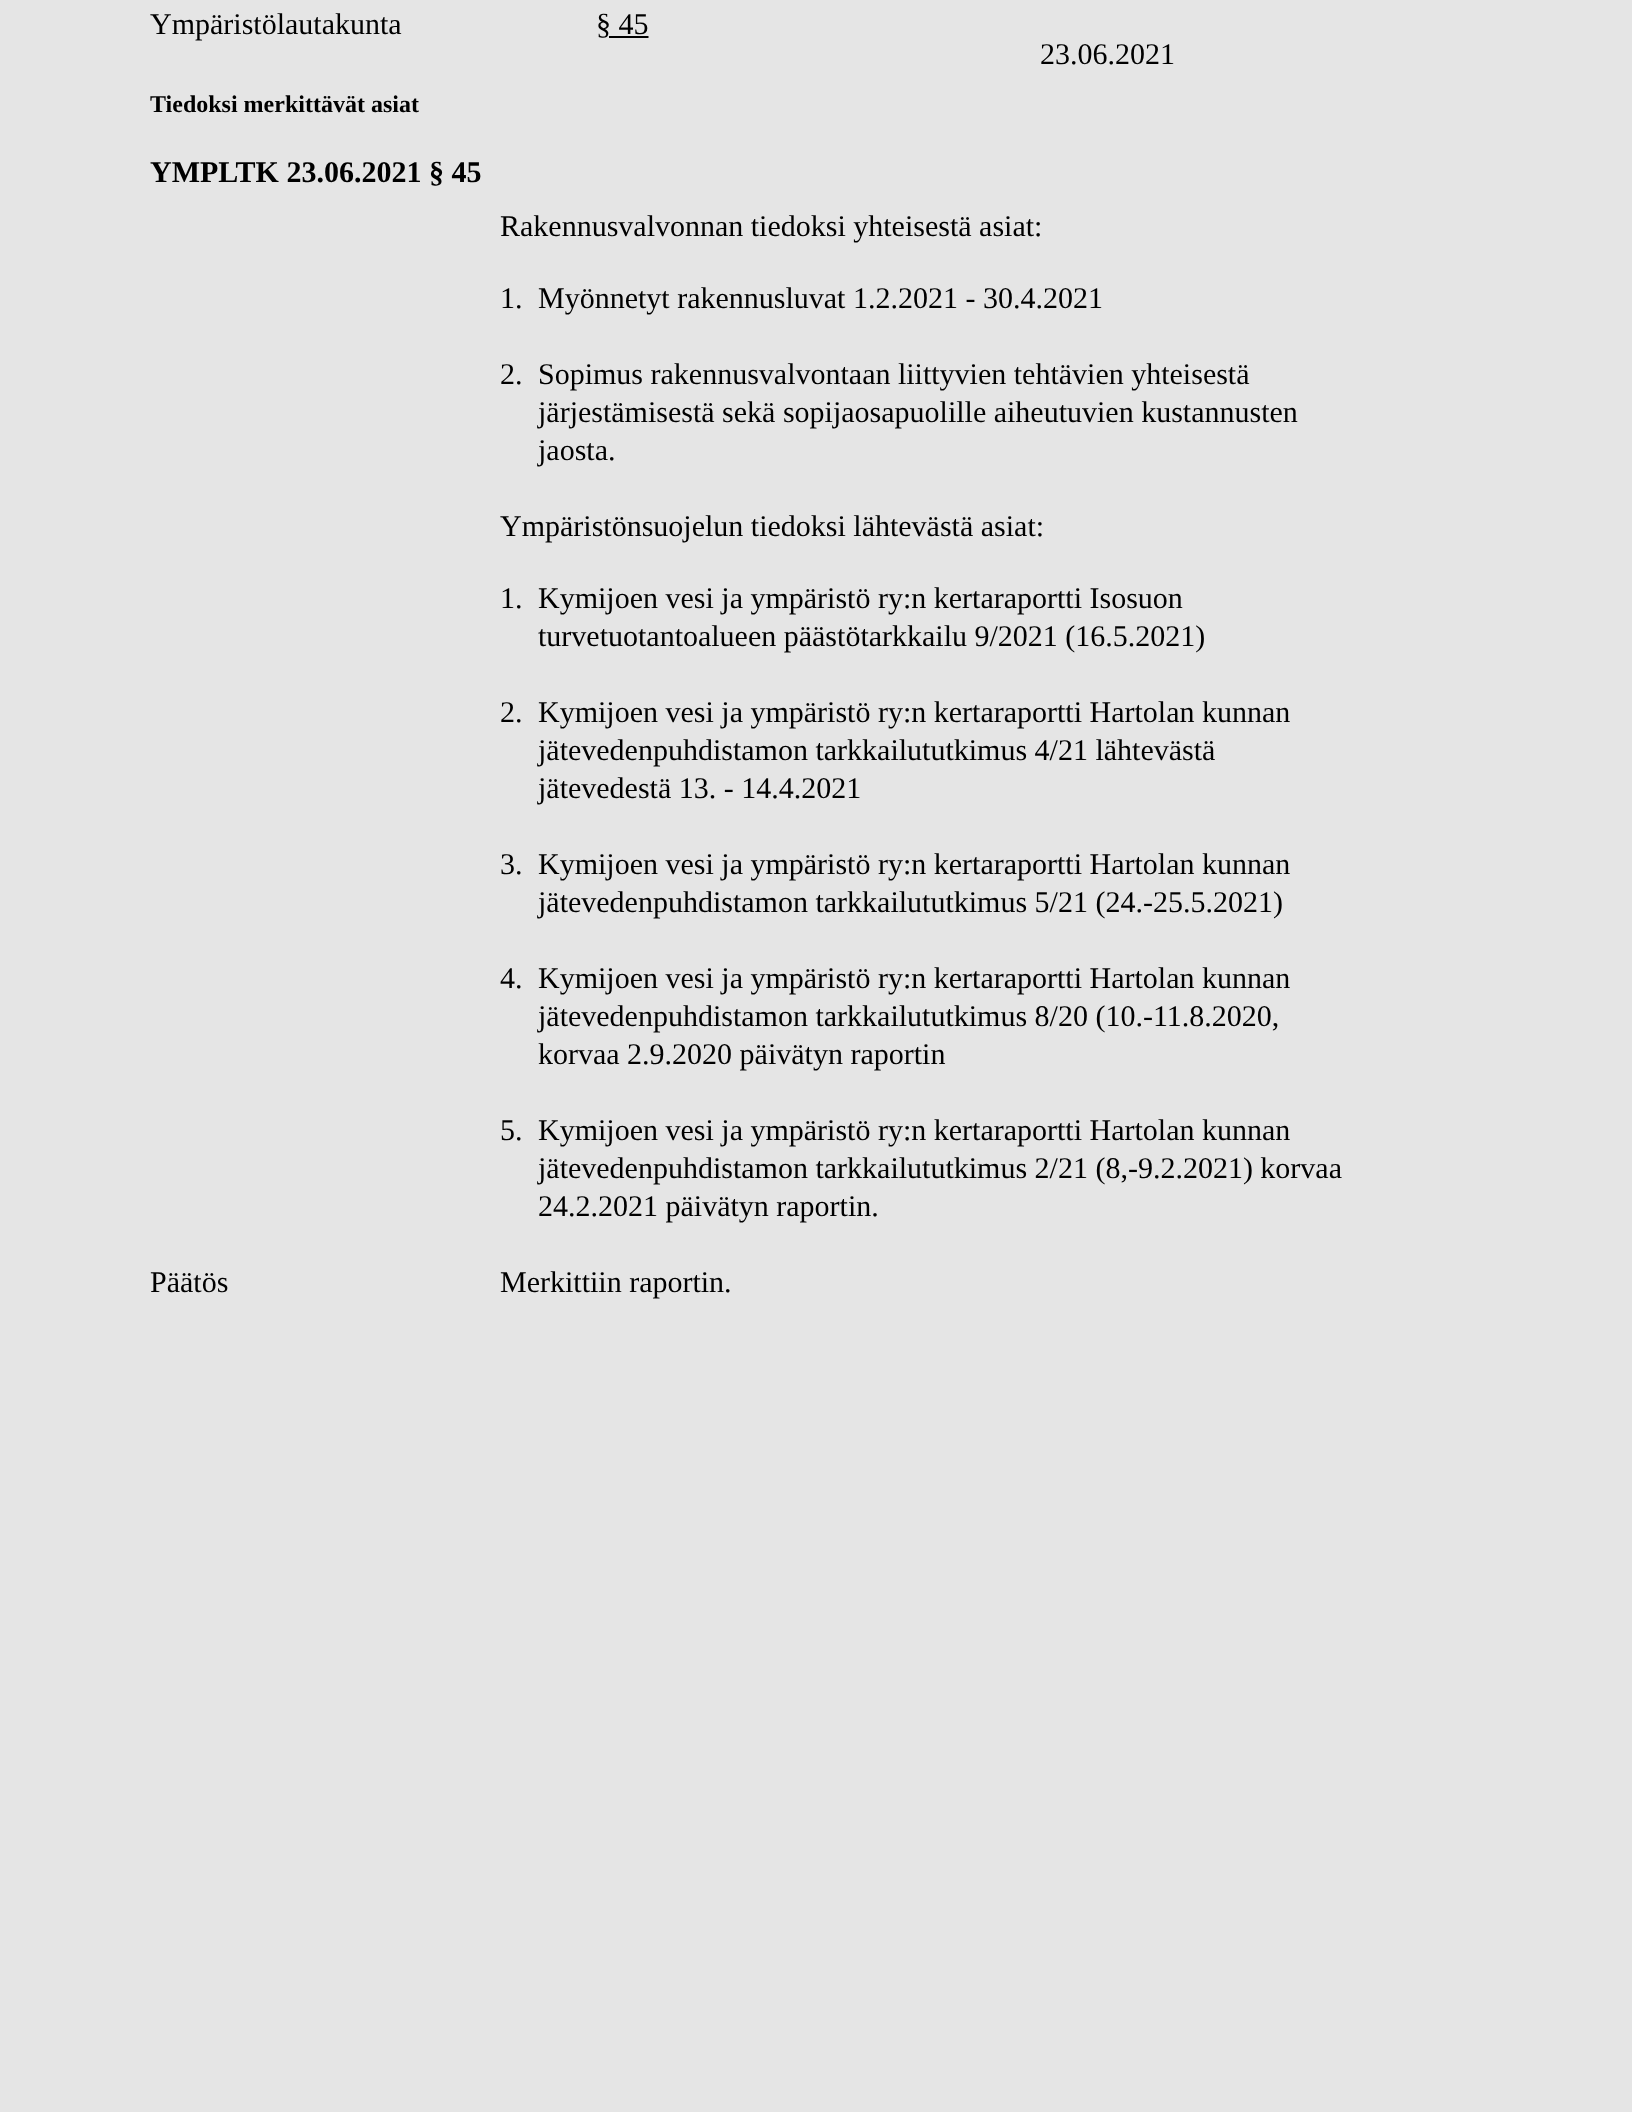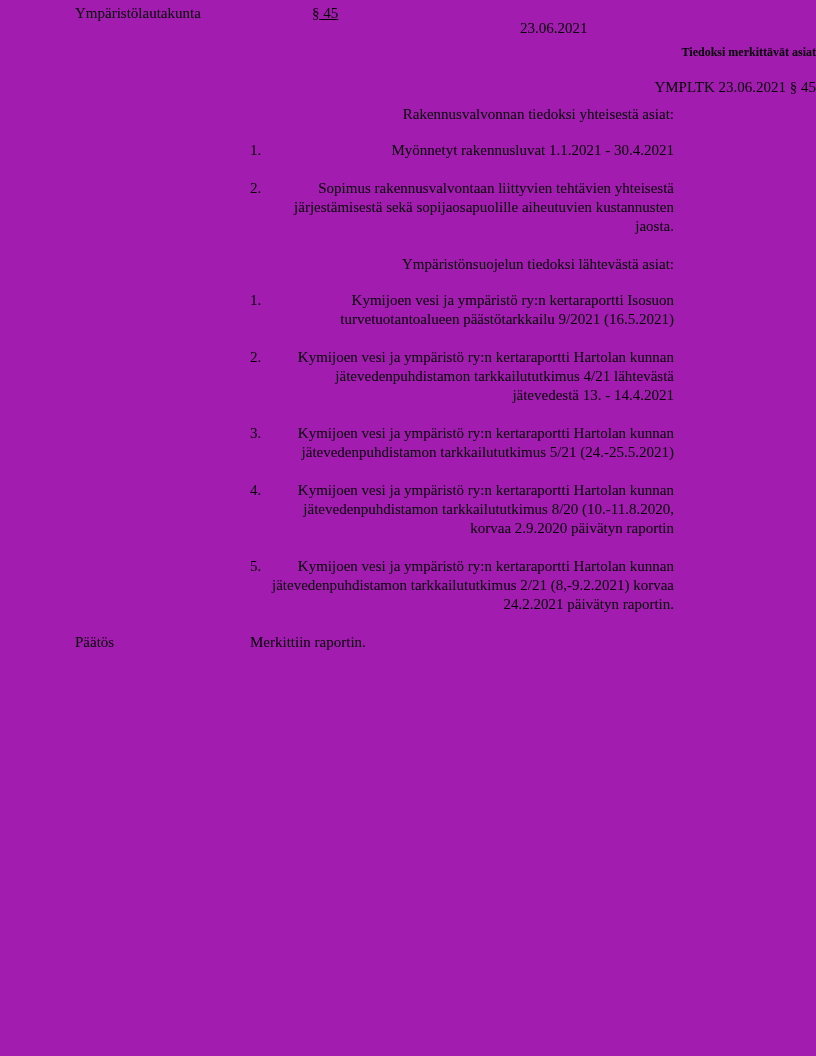--- a/index.html
+++ b/index.html
@@ -4,46 +4,46 @@
 <style>
   html, body {
     margin: 0;
     padding: 0;
     background: #ffffff;
   }
   .page {
     position: relative;
     width: 816px;
     height: 1056px;
-    background: #a21caf;
+    background: #e5e5e5;
     color: #000000;
     font-family: "Liberation Serif", "DejaVu Serif", serif;
     font-size: 15px;
     line-height: 19px;
     overflow: hidden;
-    text-align: right;
   }
   .header-row {
     position: relative;
     margin-top: 4px;
     height: 19px;
   }
   .header-committee { position: absolute; left: 75px; top: 0; white-space: nowrap; }
-  .header-section   { position: absolute; left: 312px; top: 0; white-space: nowrap; text-decoration: underline; }
+  .header-section   { position: absolute; left: 298px; top: 0; white-space: nowrap; text-decoration: underline; }
   .header-date      { position: absolute; left: 520px; top: 15px; white-space: nowrap; }
 
   .doc-title {
     margin: 20px 0 0 75px;
     font-size: 12px;
     font-weight: bold;
     line-height: 19px;
   }
   .case-ref {
     margin: 16px 0 0 75px;
     line-height: 19px;
+    font-weight: bold;
   }
   .content {
     margin-left: 250px;
     width: 424px;
   }
   .section-heading {
     line-height: 19px;
   }
   .section-heading.first { margin-top: 8px; }
   .section-heading.second { margin-top: 0; }
@@ -87,21 +87,21 @@
 
   <div class="doc-title">Tiedoksi merkittävät asiat</div>
 
   <div class="case-ref">YMPLTK 23.06.2021 § 45</div>
 
   <div class="content">
 
     <div class="section-heading first">Rakennusvalvonnan tiedoksi yhteisestä asiat:</div>
 
     <ol class="item-list">
-      <li><span>Myönnetyt rakennusluvat 1.1.2021 - 30.4.2021</span></li>
+      <li><span>Myönnetyt rakennusluvat 1.2.2021 - 30.4.2021</span></li>
       <li><span>Sopimus rakennusvalvontaan liittyvien tehtävien yhteisestä järjestämisestä sekä sopijaosapuolille aiheutuvien kustannusten jaosta.</span></li>
     </ol>
 
     <div class="section-heading second">Ympäristönsuojelun tiedoksi lähtevästä asiat:</div>
 
     <ol class="item-list">
       <li><span>Kymijoen vesi ja ympäristö ry:n kertaraportti Isosuon turvetuotantoalueen päästötarkkailu 9/2021 (16.5.2021)</span></li>
       <li><span>Kymijoen vesi ja ympäristö ry:n kertaraportti Hartolan kunnan jätevedenpuhdistamon tarkkailututkimus 4/21 lähtevästä jätevedestä 13. - 14.4.2021</span></li>
       <li><span>Kymijoen vesi ja ympäristö ry:n kertaraportti Hartolan kunnan jätevedenpuhdistamon tarkkailututkimus 5/21 (24.-25.5.2021)</span></li>
       <li><span>Kymijoen vesi ja ympäristö ry:n kertaraportti Hartolan kunnan jätevedenpuhdistamon tarkkailututkimus 8/20 (10.-11.8.2020, korvaa 2.9.2020 päivätyn raportin</span></li>

